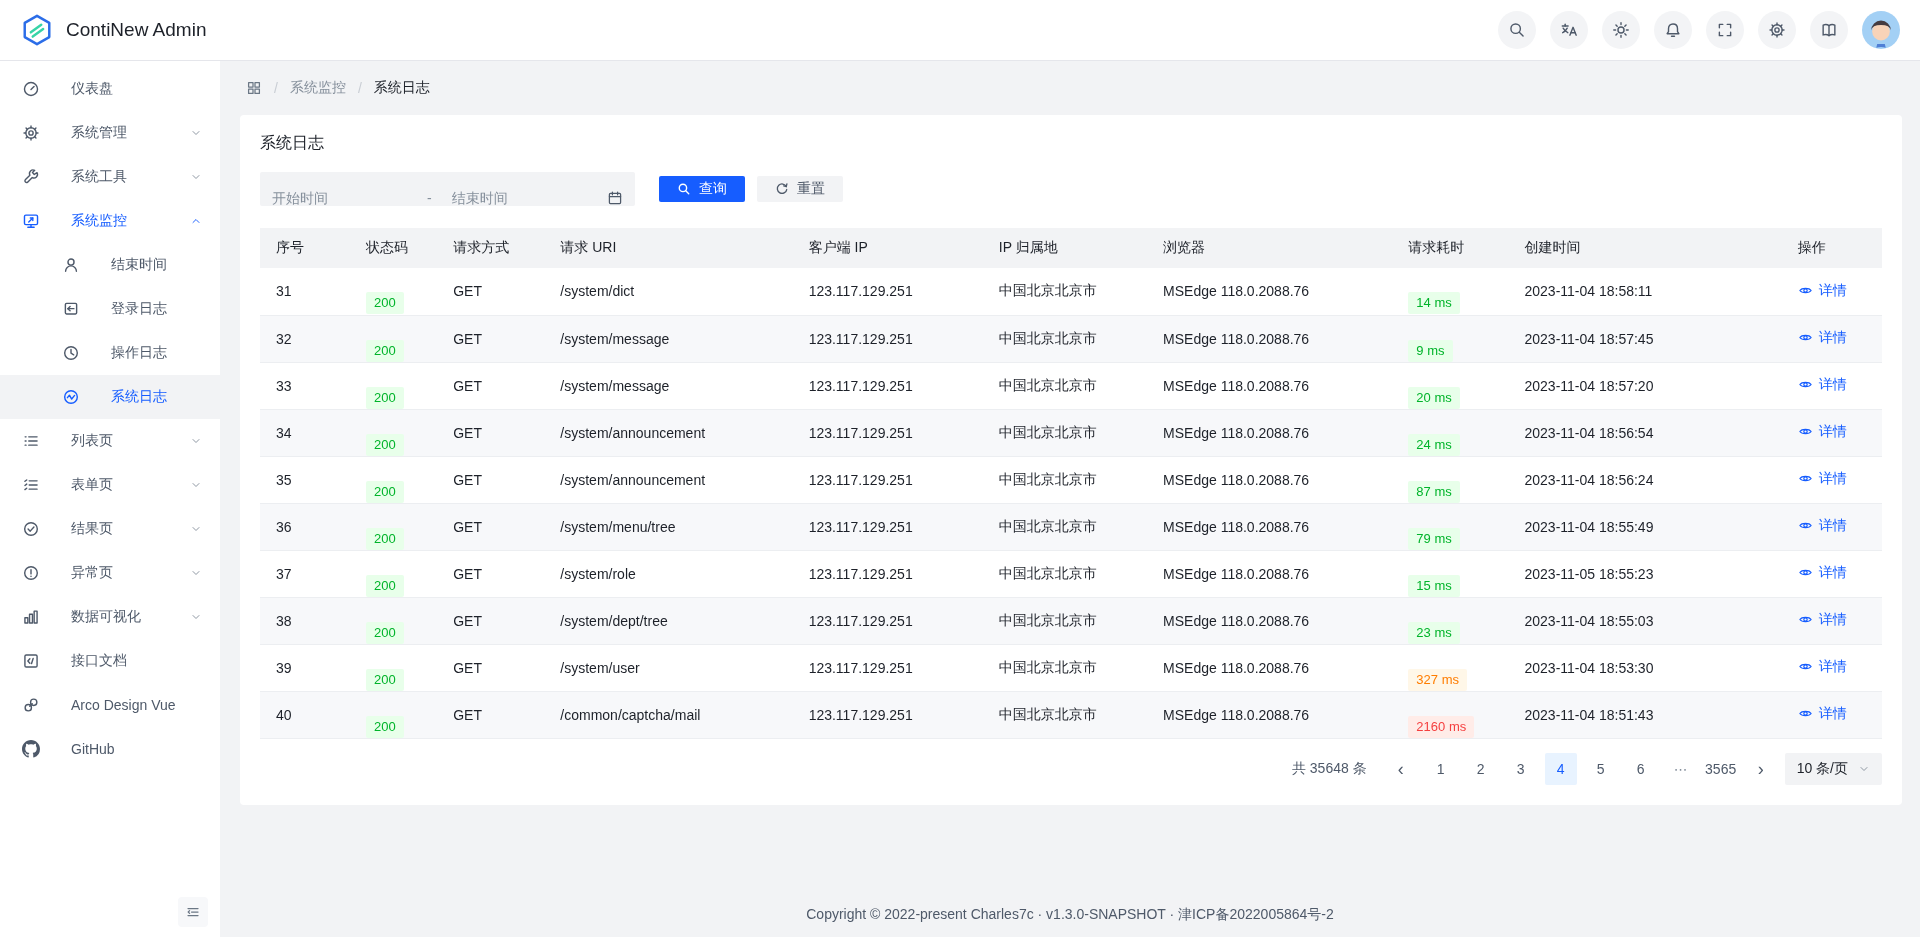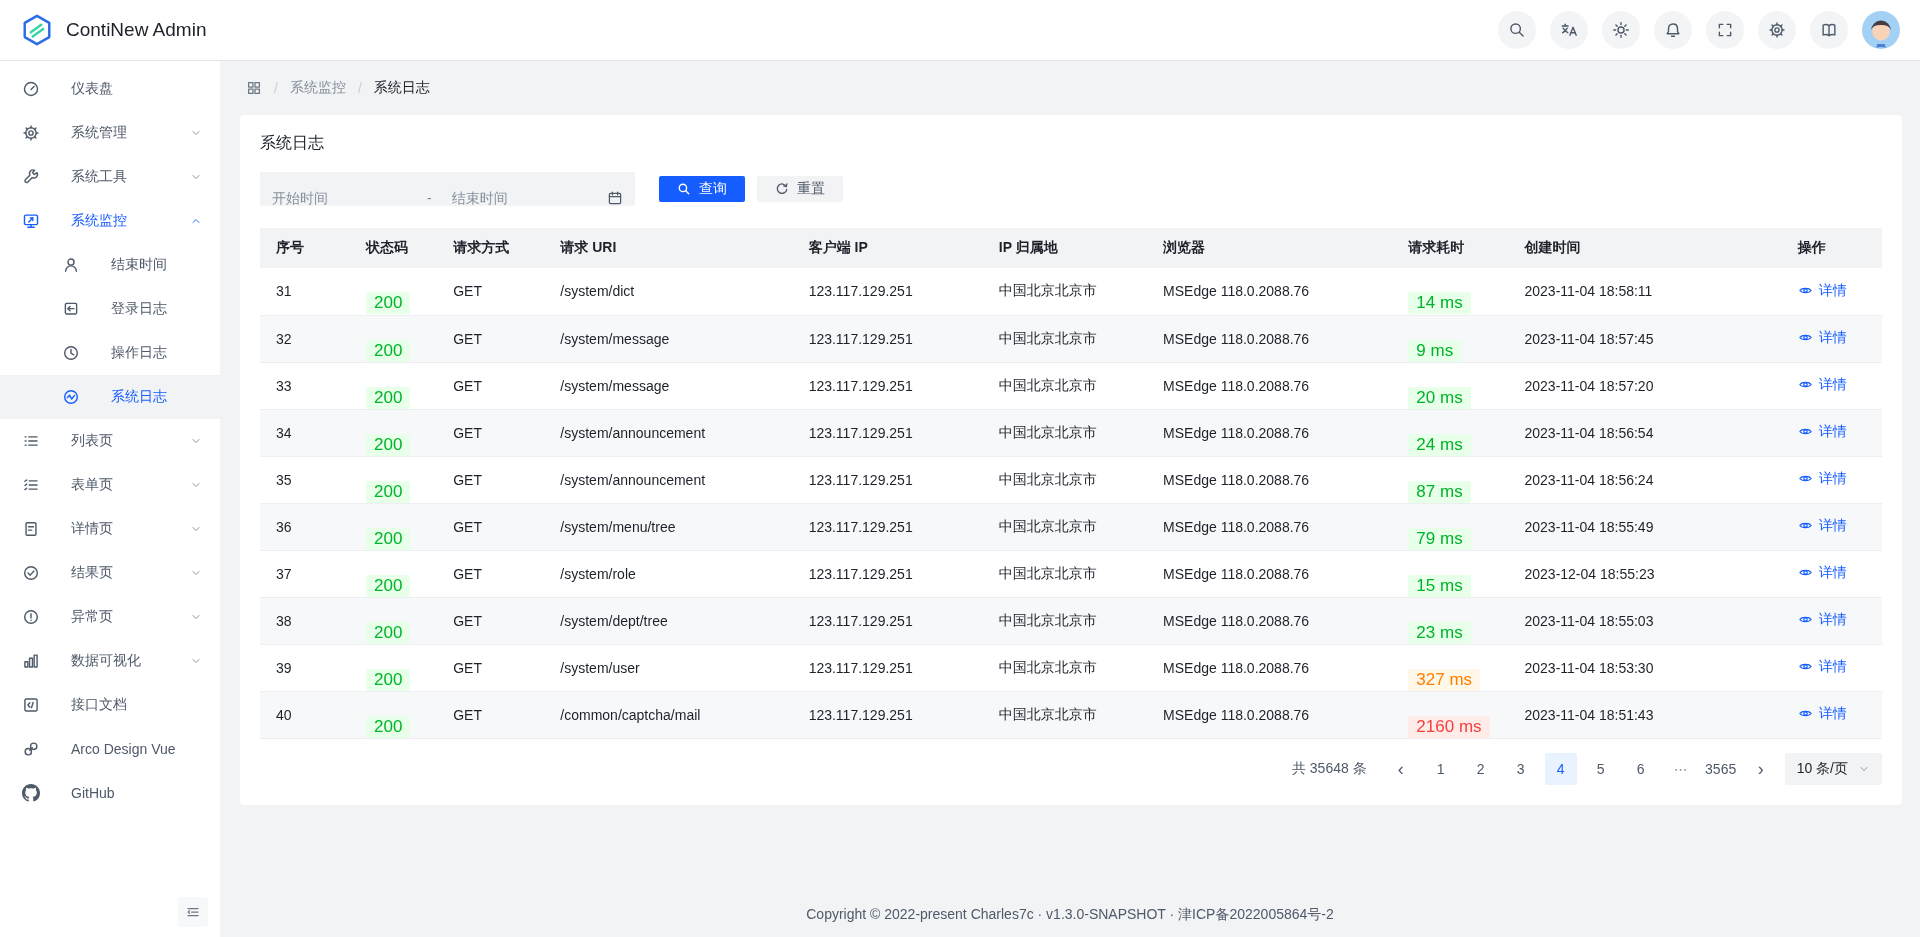--- a/index.html
+++ b/index.html
@@ -59,25 +59,25 @@
   .dr-sep { color:#86909c; }
   .cal-icon { color:#4e5969; cursor:pointer; flex:0 0 auto; }
   .btn { height:26px; border:none; border-radius:2px; font-size:14px; font-family:inherit;
          display:inline-flex; align-items:center; gap:8px; padding:0 18px; cursor:pointer; }
   .btn-primary { background:#165dff; color:#fff; margin-left:24px; }
   .btn-default { background:#f2f3f5; color:#4e5969; margin-left:12px; }
 
   
   table { width:100%; border-collapse:collapse; table-layout:fixed; }
   thead th { background:#f2f3f5; height:40px; text-align:left; padding:0 16px;
-             font-weight:700; color:#1d2129; white-space:nowrap; }
+             font-weight:400; color:#1d2129; white-space:nowrap; }
   tbody td { height:47px; padding:0 16px; border-bottom:1px solid #eceef1; white-space:nowrap;
              overflow:hidden; text-overflow:ellipsis; }
   tbody tr:nth-of-type(even) td { background:#f7f8fa; }
-  .badge { display:inline-block; padding:2px 8px; border-radius:2px; font-size:17px; line-height:18px;margin-top:24px; }
+  .badge { display:inline-block; padding:2px 8px; border-radius:2px; font-size:13px; line-height:18px;margin-top:24px; }
   .badge.green  { color:#00b42a; background:#e8ffea; }
   .badge.orange { color:#ff7d00; background:#fff7e8; }
   .badge.red    { color:#f53f3f; background:#ffece8; }
   .detail-link { color:#165dff; text-decoration:none; display:inline-flex; align-items:center; gap:6px; cursor:pointer; }
 
   
   .pagination { display:flex; justify-content:flex-end; align-items:center; gap:8px; margin-top:14px; color:#4e5969; }
   .pg-total { margin-right:10px; }
   .pg-arrow { min-width:32px; height:32px; border:none; background:transparent; color:#4e5969;
               font-size:18px; line-height:30px; cursor:pointer; border-radius:2px; font-family:inherit; }
@@ -276,31 +276,20 @@
     <div class="menu-item">
       <svg class="stroke" width="18" height="18" viewBox="0 0 16 16">
         <line x1="6.4" y1="4.3" x2="13.4" y2="4.3"></line>
           <line x1="6.4" y1="8" x2="13.4" y2="8"></line>
           <line x1="6.4" y1="11.7" x2="13.4" y2="11.7"></line>
         <line x1="2.6" y1="4.7" x2="4.2" y2="3.5"></line>
           <line x1="2.6" y1="8.4" x2="4.2" y2="7.2"></line>
           <line x1="2.6" y1="12.1" x2="4.2" y2="10.9"></line>
       </svg>
       <span class="label">表单页</span>
-      <svg class="stroke chev" width="12" height="12" viewBox="0 0 16 16">
-          <polyline points="4,6 8,10 12,6"></polyline>
-        </svg>
-    </div>
-    <div class="menu-item">
-      <svg class="stroke" width="18" height="18" viewBox="0 0 16 16">
-        <rect x="3.6" y="2.4" width="8.8" height="11.2" rx="1"></rect>
-        <line x1="5.8" y1="6" x2="10.2" y2="6"></line>
-          <line x1="5.8" y1="9" x2="8.6" y2="9"></line>
-      </svg>
-      <span class="label">详情页</span>
       <svg class="stroke chev" width="12" height="12" viewBox="0 0 16 16">
           <polyline points="4,6 8,10 12,6"></polyline>
         </svg>
     </div>
     <div class="menu-item">
       <svg class="stroke" width="18" height="18" viewBox="0 0 16 16">
         <circle cx="8" cy="8" r="5.6"></circle>
           <polyline points="5.4,8 7.3,9.9 10.6,6.3"></polyline>
       </svg>
       <span class="label">结果页</span>
@@ -597,21 +586,21 @@
                 <span class="badge green">200</span>
               </td>
               <td>GET</td>
               <td>/system/role</td>
               <td>123.117.129.251</td>
               <td>中国北京北京市</td>
               <td>MSEdge 118.0.2088.76</td>
               <td>
                 <span class="badge green">15 ms</span>
               </td>
-              <td>2023-12-04 18:55:23</td>
+              <td>2023-11-05 18:55:23</td>
               <td>
                 <a class="detail-link">
                   <svg class="stroke" width="15" height="15" viewBox="0 0 16 16">
                     <path d="M2 8 C4 4.9 12 4.9 14 8 C12 11.1 4 11.1 2 8 z"></path>
                     <circle cx="8" cy="8" r="1.8"></circle>
                   </svg>
                   <span>详情</span>
                 </a>
               </td>
             </tr>

